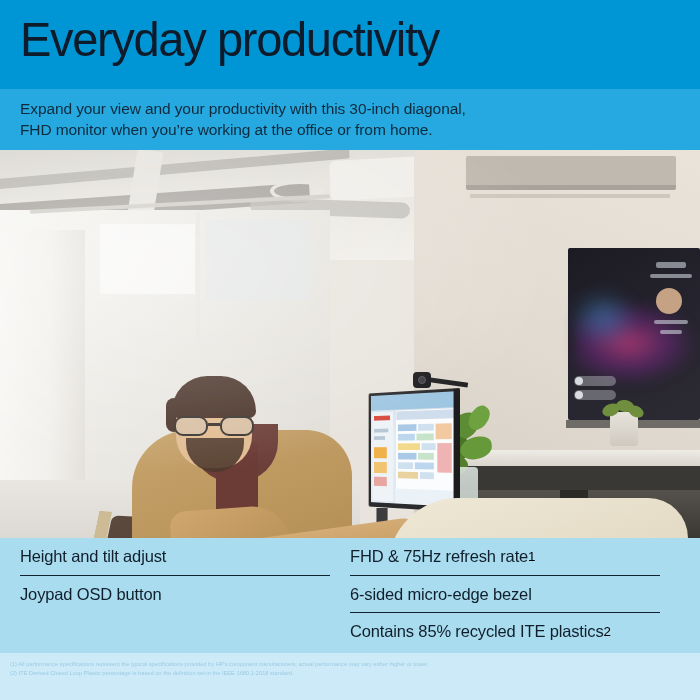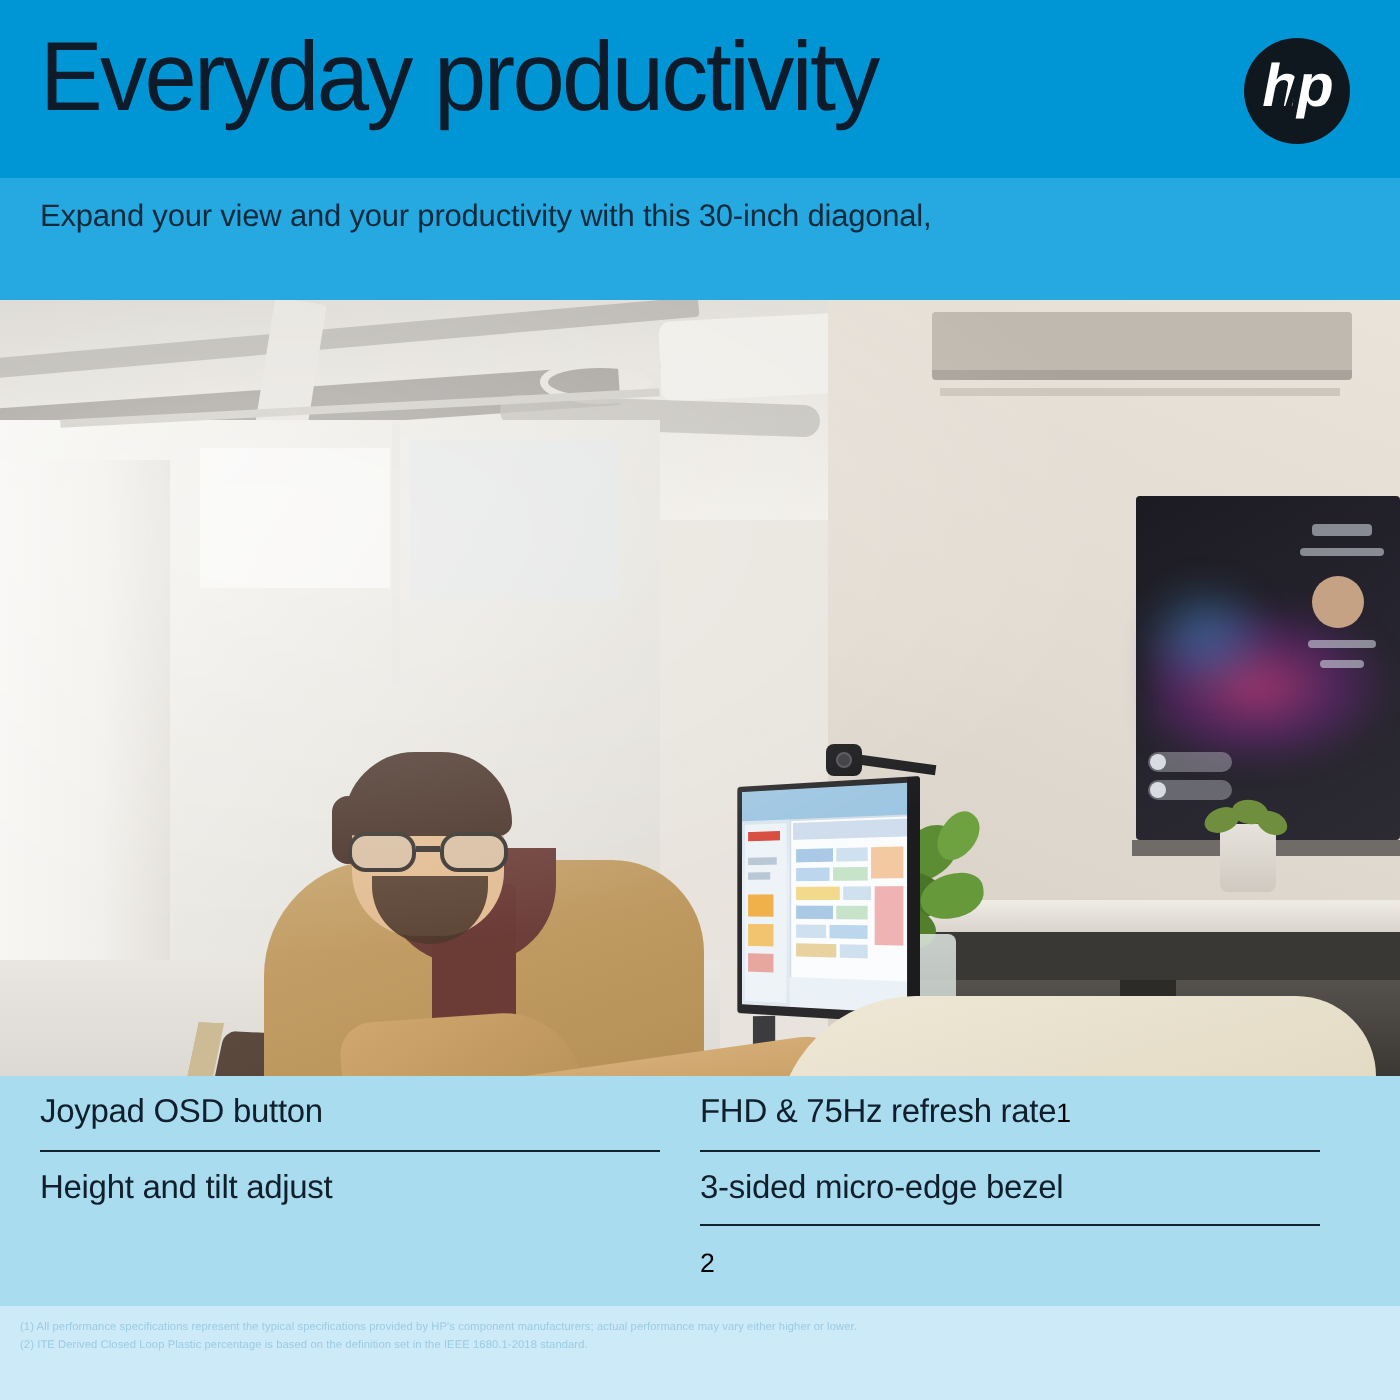--- a/index.html
+++ b/index.html
@@ -255,29 +255,26 @@
   .fn-line.one { top:8px; }
   .fn-line.two { top:17px; }
 </style>
 </head>
 <body>
 
 <div id="page">
 
   <div class="header-band" style="background: rgb(0, 150, 214);">
     <div class="headline">Everyday productivity</div>
-    <div class="hp-logo">
-      <div class="hp-text">hp</div>
-      <div class="slash"></div>
-    </div>
   </div>
 
   <div class="subhead-band" style="background: rgb(37, 169, 224);">
     <div class="subhead-text">
       <span>Expand your view and your productivity with this 30-inch diagonal,</span>
+      <span>FHD monitor when you’re working at the office or from home.</span>
     </div>
   </div>
 
   <div class="photo">
     <div class="ph-ceiling"></div>
     <div class="ph-duct d1"></div>
     <div class="ph-duct d2"></div>
     <div class="ph-duct d3"></div>
     <div class="ph-duct d4"></div>
     <div class="ph-lightbox"></div>
@@ -404,35 +401,36 @@
       <div class="chair-r-frame"></div>
 
     </div>
 
     <div class="ph-light"></div>
   </div>
 
   <div class="features" style="background: rgb(169, 220, 239);">
     <div class="feat-col left">
       <div class="feat-row">
+        <span class="feat-text">Height and tilt adjust</span>
+      </div>
+      <div class="feat-row">
         <span class="feat-text">Joypad OSD button</span>
-      </div>
-      <div class="feat-row">
-        <span class="feat-text">Height and tilt adjust</span>
       </div>
     </div>
     <div class="feat-col right">
       <div class="feat-row">
         <span class="feat-text">FHD &amp; 75Hz refresh rate</span>
           <sup>1</sup>
       </div>
       <div class="feat-row">
-        <span class="feat-text">3-sided micro-edge bezel</span>
+        <span class="feat-text">6-sided micro-edge bezel</span>
       </div>
       <div class="feat-row">
+        <span class="feat-text">Contains 85% recycled ITE plastics</span>
           <sup>2</sup>
       </div>
     </div>
   </div>
 
   <div class="footnotes" style="background: rgb(204, 234, 248);">
     <div class="fn-line one">(1) All performance specifications represent the typical specifications provided by HP's component manufacturers; actual performance may vary either higher or lower.</div>
     <div class="fn-line two">(2) ITE Derived Closed Loop Plastic percentage is based on the definition set in the IEEE 1680.1-2018 standard.</div>
   </div>
 

